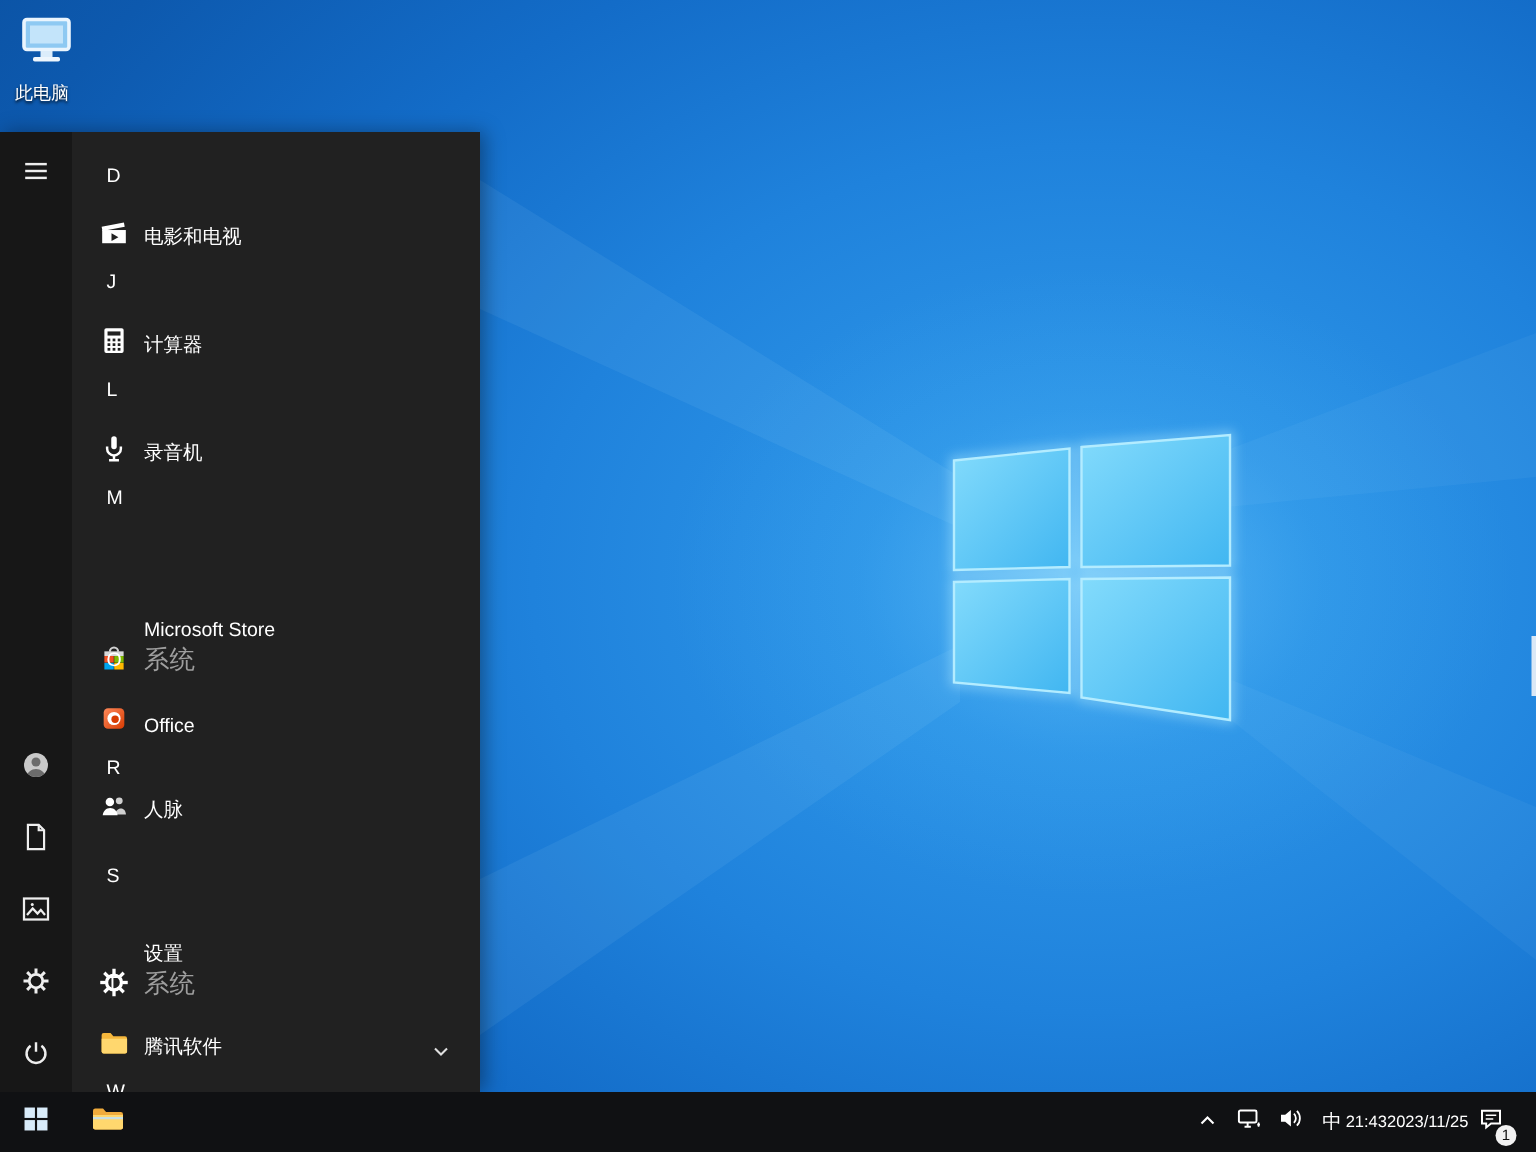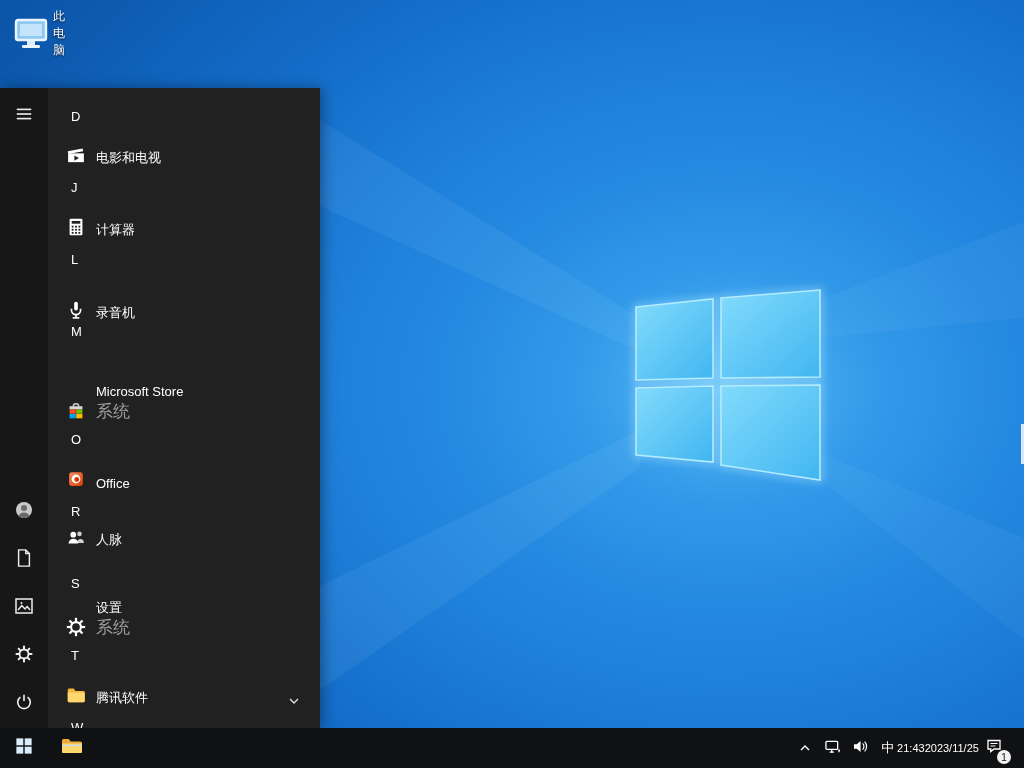--- a/index.html
+++ b/index.html
@@ -12,37 +12,37 @@
     position:absolute; left:0; top:0; width:1024px; height:728px;
     background: radial-gradient(ellipse 980px 760px at 71% 53%,
       #35a0ee 0%, #1f82dc 38%, #136cc8 60%, #0d59ae 82%, #0a4f9e 100%);
   }
   .wallpaper svg { position:absolute; left:0; top:0; }
   .edge-artifact { position:absolute; right:0; top:424px; width:3px; height:40px;
     background:#eef3f8; opacity:.9; }
 
   
   .desktop-icon { position:absolute; left:10px; top:8px; width:58px;
-    display:flex; align-items:flex-end; gap:1px; cursor:default; }
+    display:flex; flex-direction:column; align-items:flex-start; gap:1px; cursor:default; }
   .di-label { font-size:12px; color:#fff; text-shadow:0 1px 2px rgba(0,0,0,.85); }
 
   
   .start-menu { position:absolute; left:0; top:88px; width:320px; height:640px;
     display:flex; z-index:4; box-shadow:3px 0 12px rgba(0,0,0,.35); }
   .rail { position:relative; width:48px; background:#171717; flex:none; }
   .rail-btn { position:absolute; left:0; width:48px; height:48px;
     display:flex; align-items:center; justify-content:center; }
   .apps { position:relative; flex:1; background:#212121; overflow:hidden; }
 
   .sm-header { position:absolute; left:0; width:100%; height:28px;
     display:flex; align-items:center; padding-left:23px; color:#fff; font-size:13px; }
   .sm-item { position:absolute; left:0; width:100%; height:36px;
     display:flex; align-items:flex-end; padding-left:16px; gap:8px;
     color:#fff; font-size:13px; }
-  .sm-item.two { height:44px; }
+  .sm-item.two { height:44px;margin-top:28px; }
   .sm-icon { width:24px; height:24px; flex:none; display:flex;
     align-items:center; justify-content:center; }
   .sm-text { display:flex; flex-direction:column; line-height:1.3; }
   .sm-sub { font-size:17px; color:#9e9e9e; }
   .sm-chevron { margin-left:auto; margin-right:20px; display:flex; }
 
   
   .taskbar { position:absolute; left:0; bottom:0; width:1024px; height:40px;
     background:#101113; display:flex; align-items:stretch; z-index:6; }
   .tb-btn { width:48px; display:flex; align-items:center; justify-content:center; }
@@ -224,21 +224,21 @@
             </g>
           </svg>
         </span>
         <span class="sm-label">计算器</span>
       </div>
 
       <div class="sm-header" style="top:157px">
         <span>L</span>
       </div>
 
-      <div class="sm-item" style="top:198px">
+      <div class="sm-item" style="top:187px">
         <span class="sm-icon">
           <svg width="22" height="22" viewBox="0 0 24 24">
             <rect x="10" y="3" width="4" height="9.5" rx="2" fill="#fff"></rect>
             <path d="M7 10.5v1.6a5 5 0 0010 0v-1.6" stroke="#fff" stroke-width="1.8" fill="none"></path>
             <line x1="12" y1="17.3" x2="12" y2="19.6" stroke="#fff" stroke-width="1.8"></line>
             <line x1="8.4" y1="20.6" x2="15.6" y2="20.6" stroke="#fff" stroke-width="1.8"></line>
           </svg>
         </span>
         <span class="sm-label">录音机</span>
       </div>

